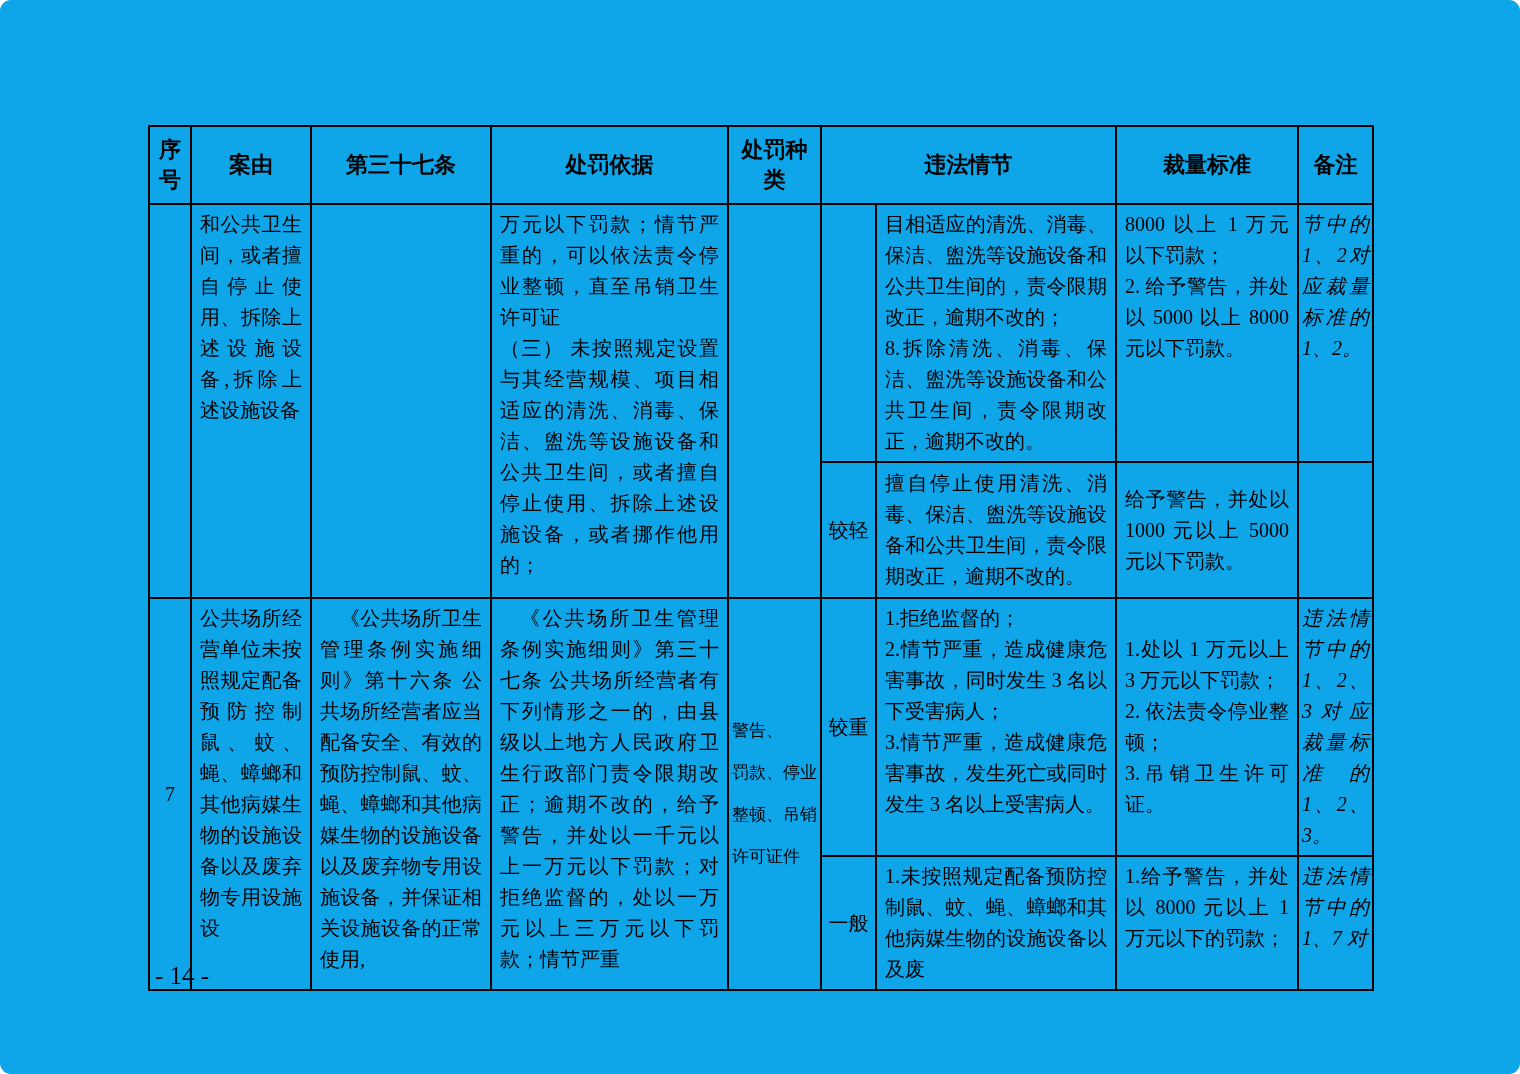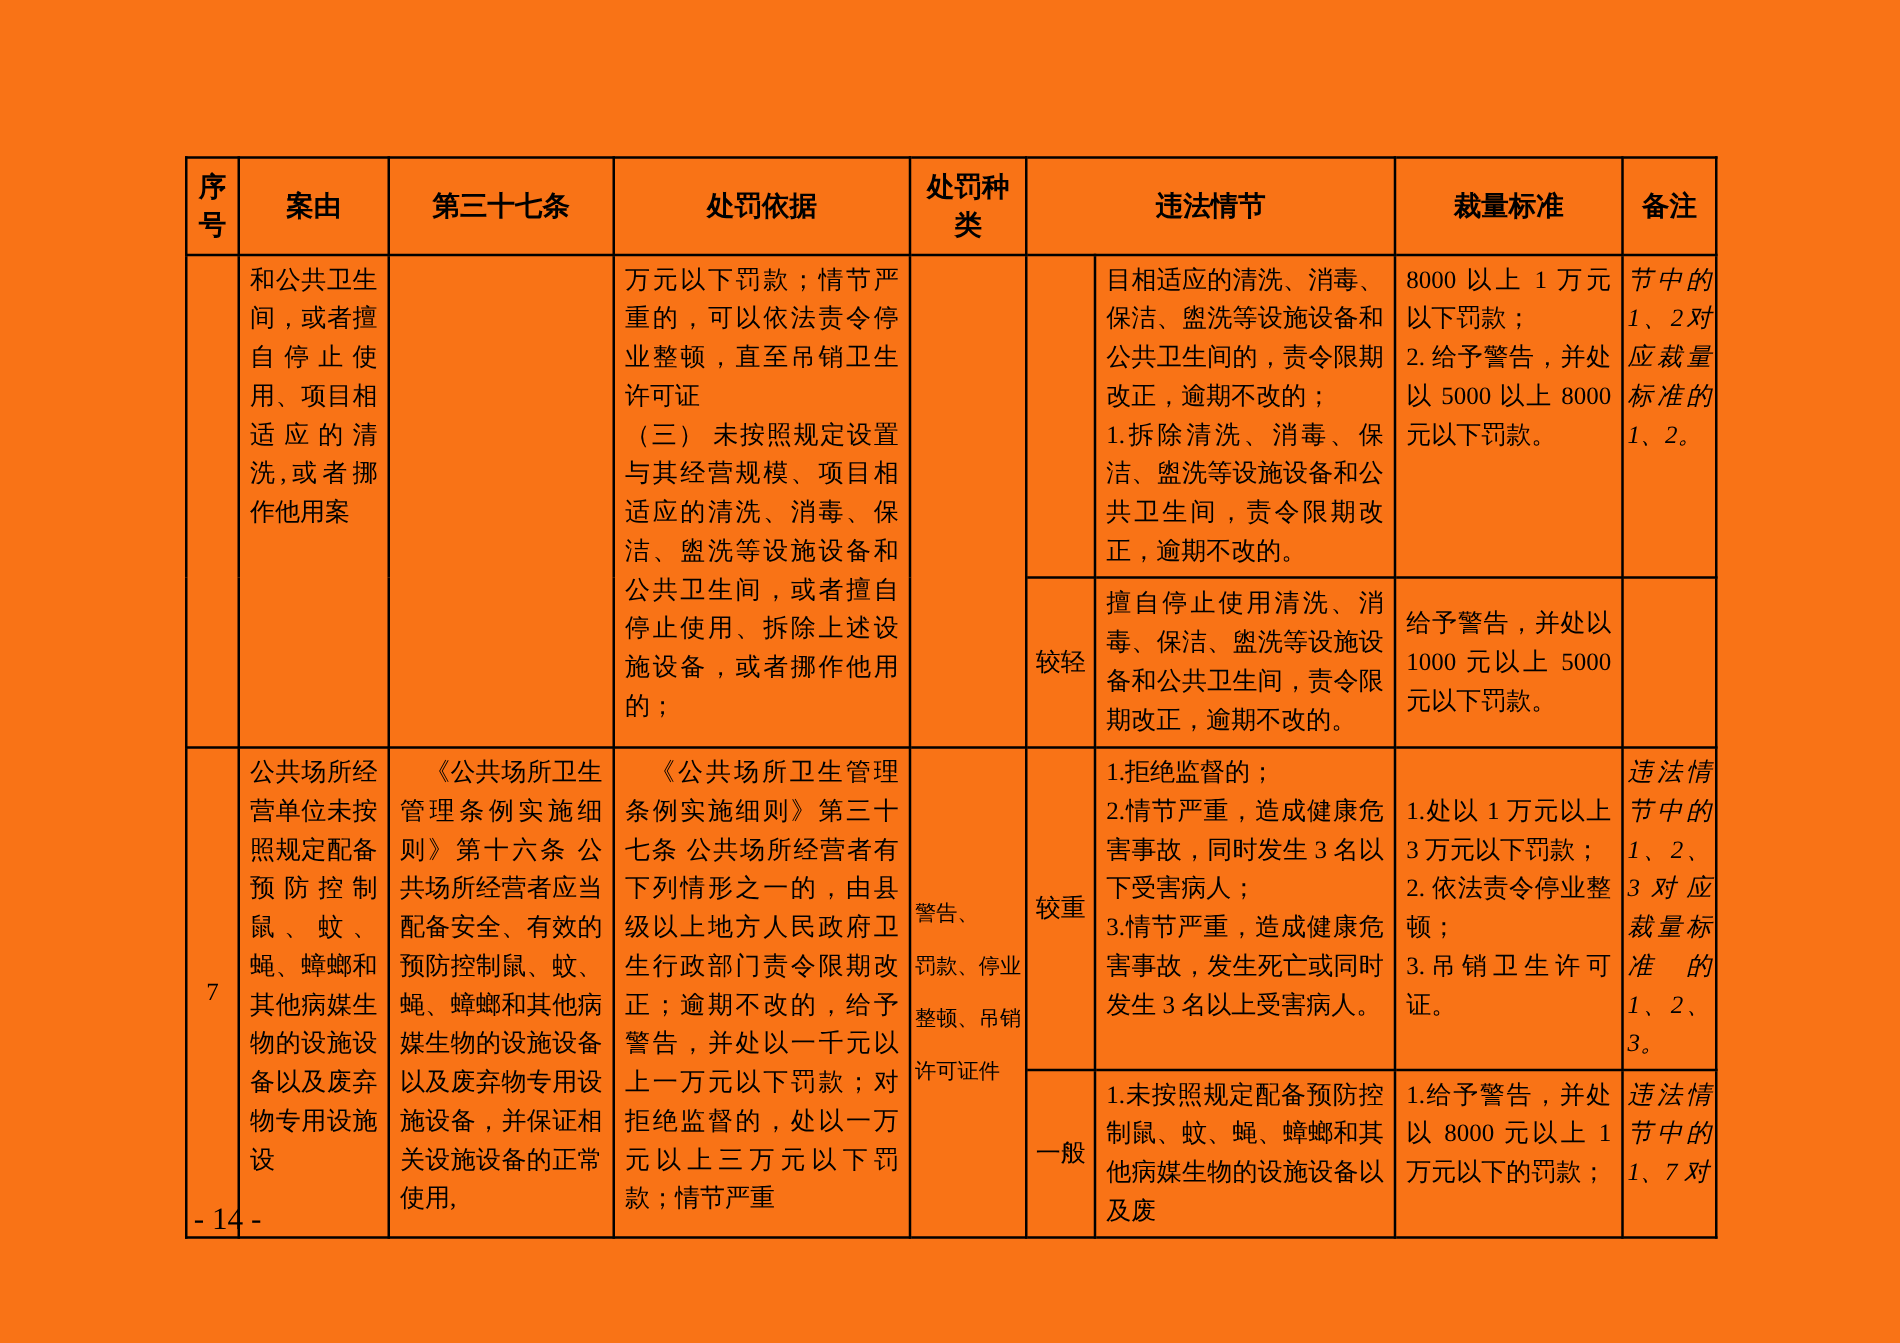--- a/index.html
+++ b/index.html
@@ -3,21 +3,21 @@
 <meta charset="utf-8">
 <style>
   html, body {
     margin: 0; padding: 0;
     width: 1520px; height: 1074px;
     background: #ffffff;
     overflow: hidden;
     font-family: "Liberation Serif", serif;
     color: #000;
   }
-  .sheet { position: absolute; inset: 0; background: #f97316; }
+  .sheet { position: absolute; inset: 0; background: #0ea5e9; border-radius: 11px; }
 
   table.law-table {
     position: absolute;
     left: 148px; top: 125px;
     width: 1224px;
     border-collapse: collapse;
     table-layout: fixed;
   }
   .law-table th, .law-table td {
     border: 2px solid #000;
@@ -80,28 +80,28 @@
       <th>第三十七条</th>
       <th>处罚依据</th>
       <th>处罚种类</th>
       <th colspan="2">违法情节</th>
       <th>裁量标准</th>
       <th>备注</th>
     </tr>
 
     <tr style="height:254px">
       <td rowspan="2" class="c-no"></td>
-      <td rowspan="2">和公共卫生间，或者擅自停止使用、项目相适应的清洗,或者挪作他用案</td>
+      <td rowspan="2">和公共卫生间，或者擅自停止使用、拆除上述设施设备,拆除上述设施设备</td>
       <td rowspan="2"></td>
       <td rowspan="2">万元以下罚款；情节严重的，可以依法责令停业整顿，直至吊销卫生许可证
 （三） 未按照规定设置与其经营规模、项目相适应的清洗、消毒、保洁、盥洗等设施设备和公共卫生间，或者擅自停止使用、拆除上述设施设备，或者挪作他用的；</td>
       <td rowspan="2" class="c-ptype"></td>
       <td class="c-severity"></td>
       <td>目相适应的清洗、消毒、保洁、盥洗等设施设备和公共卫生间的，责令限期改正，逾期不改的；
-1.拆除清洗、消毒、保洁、盥洗等设施设备和公共卫生间，责令限期改正，逾期不改的。</td>
+8.拆除清洗、消毒、保洁、盥洗等设施设备和公共卫生间，责令限期改正，逾期不改的。</td>
       <td>8000 以上 1 万元以下罚款；
 2. 给予警告，并处以 5000 以上 8000 元以下罚款。</td>
       <td class="c-remark">节中的1、2对应裁量标准的1、2。</td>
     </tr>
 
     <tr style="height:136px">
       <td class="c-severity">较轻</td>
       <td class="v-mid">擅自停止使用清洗、消毒、保洁、盥洗等设施设备和公共卫生间，责令限期改正，逾期不改的。</td>
       <td class="v-mid">给予警告，并处以 1000 元以上 5000 元以下罚款。</td>
       <td class="c-remark"></td>

